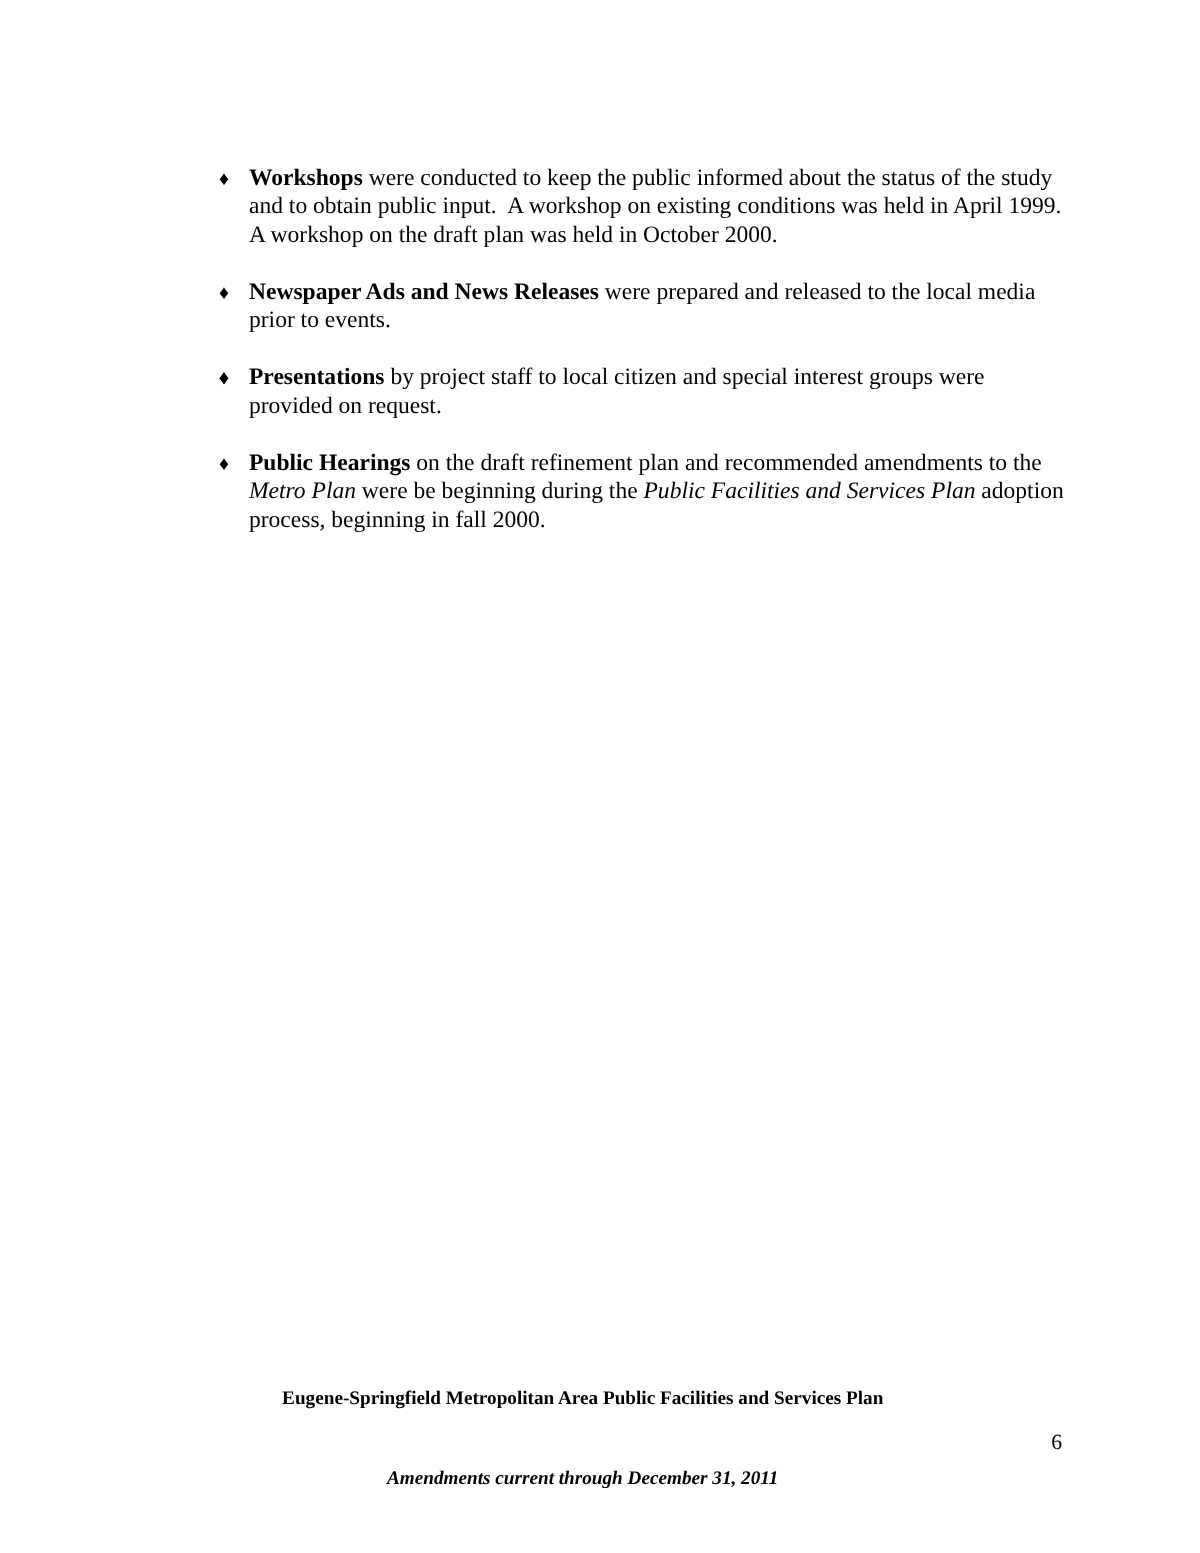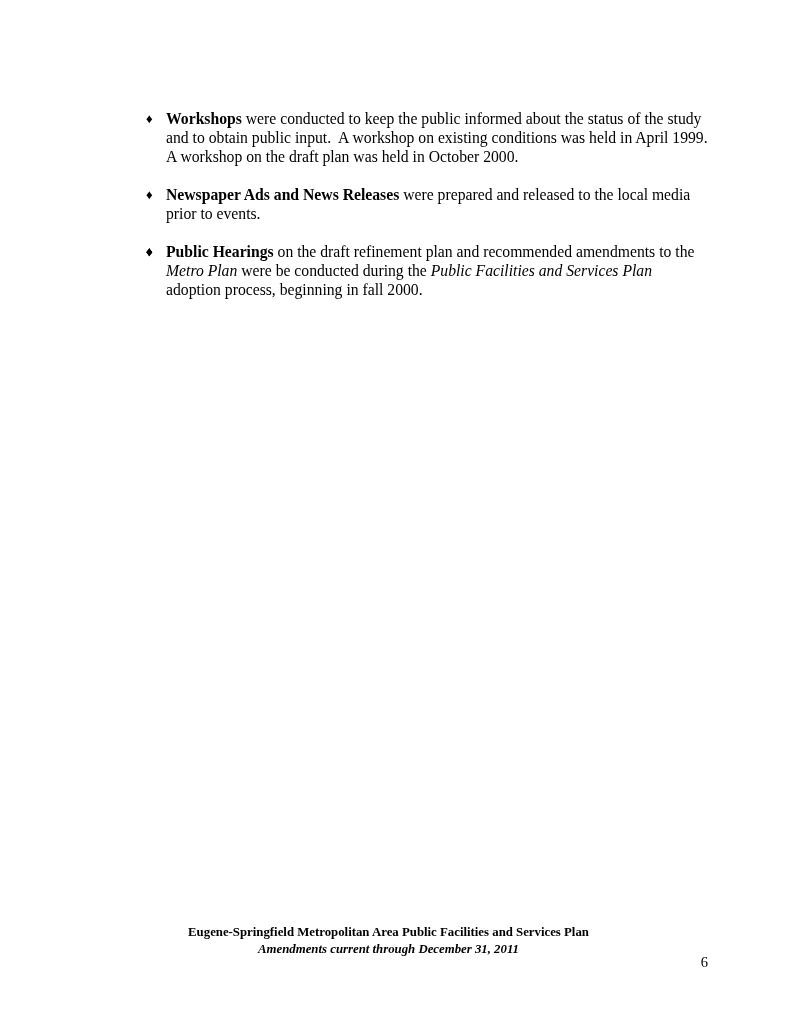--- a/index.html
+++ b/index.html
@@ -47,41 +47,41 @@
   .footer {
     position: absolute;
     left: 72px;
     top: 924px;
     width: 633px;
     text-align: center;
     font-size: 12.8px;
     line-height: 16.5px;
     font-weight: bold;
   }
-  .footer .amendments { font-style: italic; }
+  .footer .amendments { font-style: italic; margin-top: 36px; }
   .page-number {
     position: absolute;
     right: 92px;
     top: 954px;
     font-size: 14.5px;
     line-height: 16px;
   }
 </style>
 </head>
 <body>
 
 <div class="page">
 
   <ul class="bullet-list" id="bullet-list">
       <li><span class="bullet">♦</span><span><b>Workshops</b><span> were conducted to keep the public informed about the status of the study and to obtain public input.  A workshop on existing conditions was held in April 1999.  A workshop on the draft plan was held in October 2000.</span></span></li>
       <li><span class="bullet">♦</span><span><b>Newspaper Ads and News Releases</b><span> were prepared and released to the local media prior to events.</span></span></li>
       <li><span class="bullet">♦</span></li>
       <li><span class="bullet">♦</span></li>
-      <li><span class="bullet">♦</span></li>
-      <li><span class="bullet">♦</span><span><b>Public Hearings</b><span> on the draft refinement plan and recommended amendments to the </span><i>Metro Plan</i><span> were be conducted during the </span><i>Public Facilities and Services Plan</i><span> adoption process, beginning in fall 2000.</span></span></li>
+      <li><span class="bullet">♦</span><span><b>Presentations</b><span> by project staff to local citizen and special interest groups were provided on request.</span></span></li>
+      <li><span class="bullet">♦</span><span><b>Public Hearings</b><span> on the draft refinement plan and recommended amendments to the </span><i>Metro Plan</i><span> were be beginning during the </span><i>Public Facilities and Services Plan</i><span> adoption process, beginning in fall 2000.</span></span></li>
     </ul>
 
   <div class="footer">
     <div class="title-line">Eugene-Springfield Metropolitan Area Public Facilities and Services Plan</div>
     <div class="amendments">Amendments current through December 31, 2011</div>
   </div>
 
   <div class="page-number">6</div>
 
 </div>

